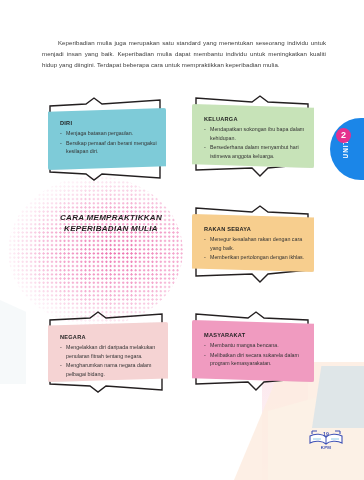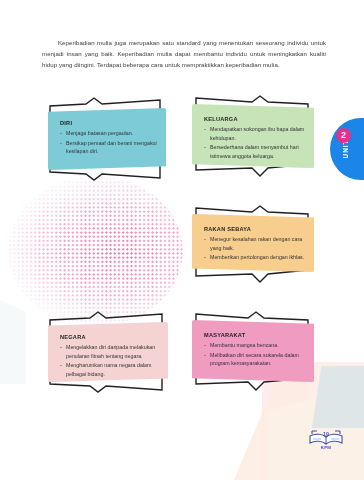--- a/index.html
+++ b/index.html
@@ -236,20 +236,21 @@
     <div class="shape c-keluarga"></div>
     <div class="content">
       <div class="title">KELUARGA</div>
       <ul>
         <li>Mendapatkan sokongan ibu bapa dalam kehidupan.</li>
         <li>Bersederhana dalam menyambut hari istimewa anggota keluarga.</li>
       </ul>
     </div>
   </div>
 
+  <div class="centre">CARA MEMPRAKTIKKAN KEPERIBADIAN MULIA</div>
 
   <div class="panel lean-r" id="panel-rakan" style="left:192px; top:214px; width:122px; height:58px;">
     <svg class="frame" viewBox="0 0 134 78" preserveAspectRatio="none">
       <path d="M10 18 L10 4 L66 8 L74 2 L82 8 L122 10 L122 24" fill="none" stroke="#231f20" stroke-width="1.4"></path>
       <path d="M10 58 L10 72 L66 70 L74 78 L82 70 L122 66 L122 52" fill="none" stroke="#231f20" stroke-width="1.4"></path>
     </svg>
     <div class="shape c-rakan"></div>
     <div class="content">
       <div class="title">RAKAN SEBAYA</div>
       <ul>

